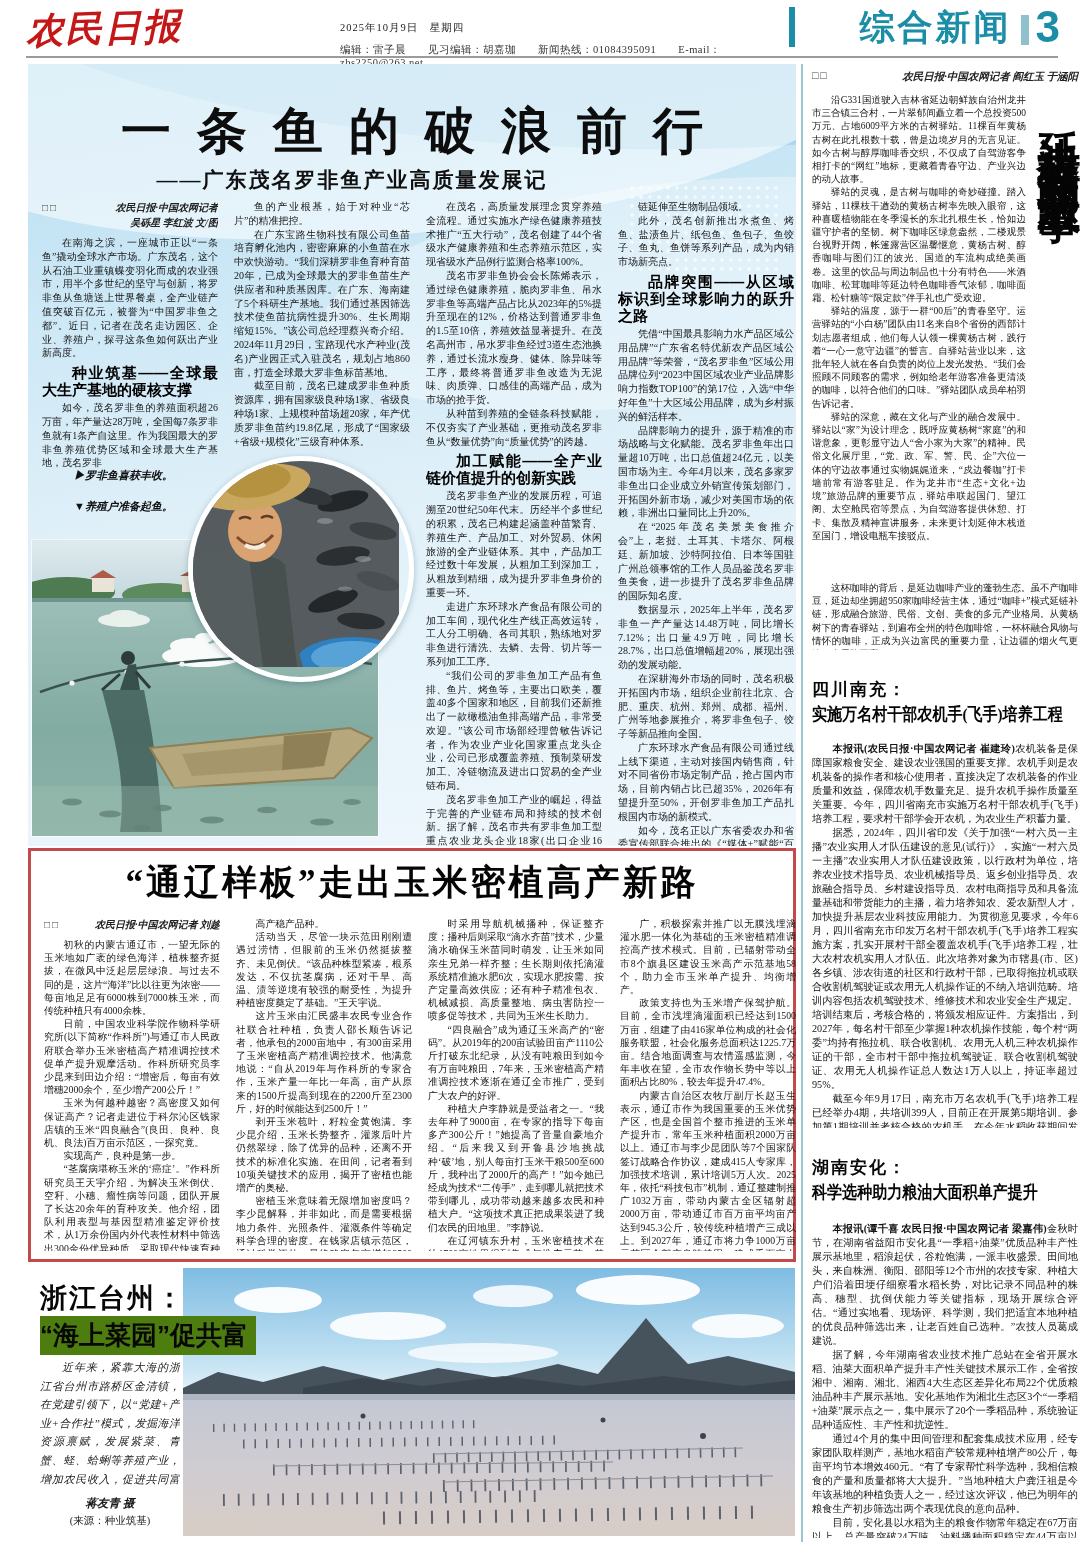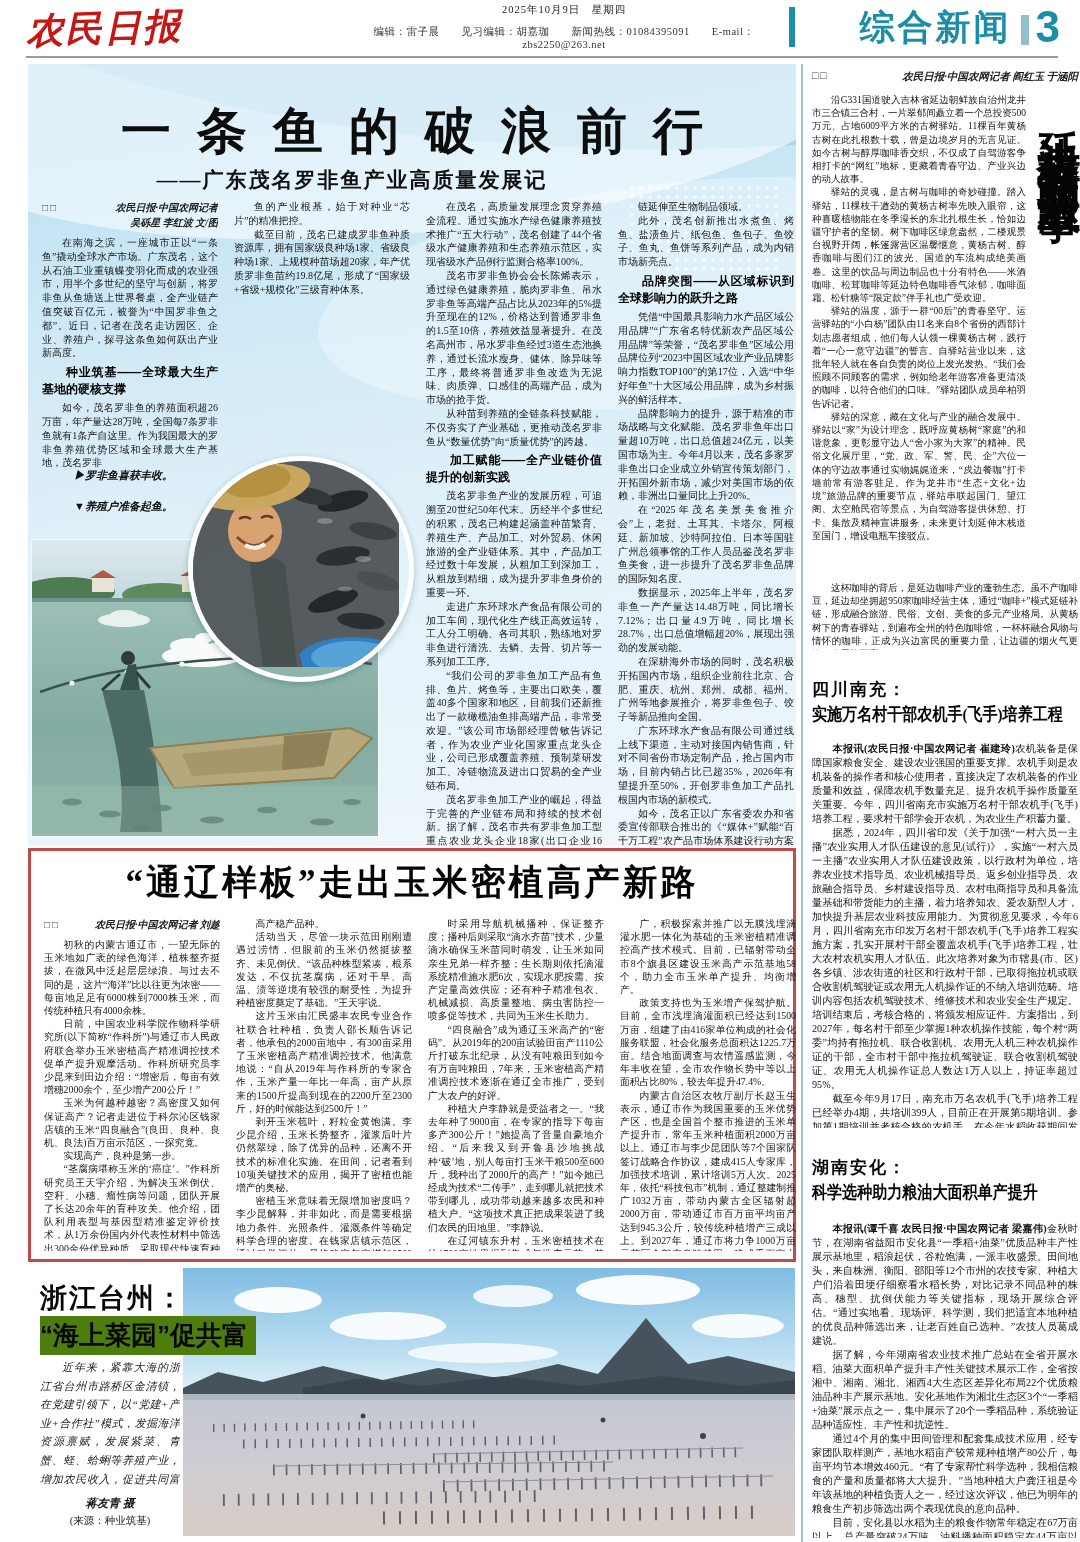--- a/index.html
+++ b/index.html
@@ -2,21 +2,21 @@
 <html><head>
 <meta charset="utf-8">
 <style>
   html,body{margin:0;padding:0;background:#f2f2f2}
   #page{position:relative;width:1080px;height:1542px;margin:0 auto;background:#ffffff;
         overflow:hidden;font-family:"Liberation Serif",serif;color:#1a1a1a}
   .abs{position:absolute}
   
   #brand{left:26px;top:4px;font-size:37px;font-weight:bold;font-style:italic;
          color:#c41818;transform:rotate(-2deg);letter-spacing:2px}
-  #head-meta{left:340px;top:3px;width:448px;text-align:center;color:#222}
+  #head-meta{left:340px;top:21px;width:448px;text-align:left;color:#222}
   #head-date{font-size:10.5px;margin-bottom:8px;letter-spacing:1px}
   #head-editors{font-size:10.5px;letter-spacing:.5px;color:#333}
   #head-bar{left:789px;top:7px;width:6px;height:40px;background:#1b8da6}
   #section-head{right:20px;top:2px;display:flex;align-items:center;
                 font-family:"Liberation Sans",sans-serif;font-weight:bold;color:#1b8da6}
   #section-name{font-size:35px;letter-spacing:3px}
   #section-sep{width:8px;height:30px;background:#8fc0cc;margin:6px 7px 0 9px}
   #section-page{font-size:44px}
   #head-rule{left:26px;top:56px;width:1032px;height:2px;background:#9b9b9b}
   
@@ -34,21 +34,21 @@
         letter-spacing:26px;text-indent:26px;white-space:nowrap}
   #fish-sub{left:16px;top:102px;width:616px;text-align:center;font-size:21px;font-weight:700;
         letter-spacing:2px;color:#101010}
   .fcol{position:absolute;top:136px;width:176px;font-size:10px;line-height:13.8px;
         text-align:justify;overflow:hidden;color:#151515}
   #fcol1{left:14px;height:276px}
   #fcol2{left:206px;height:258px}
   #fcol3{left:398px;height:646px}
   #fcol4{left:590px;height:646px}
   .fcol p,.ccol p,.rbody p{margin:0;text-indent:2em}
-  .sec-h{font-family:"Liberation Sans",sans-serif;font-weight:bold;font-size:12px;
+  .sec-h{font-family:"Liberation Sans",sans-serif;font-weight:bold;font-size:15px;
         line-height:17px;margin:4px 0 3px;text-indent:2em;color:#000}
   .byline{display:flex;justify-content:space-between;font-weight:bold;font-style:italic;
         margin-bottom:6px;font-size:10px;line-height:15px;color:#222}
   .byline .mark{font-style:normal;letter-spacing:2px;color:#444}
   .byline .names{text-align:right}
   #fish-caps{left:46px;top:404px;font-style:italic;font-weight:bold;font-size:11px;
         line-height:15px;color:#111}
   #fish-caps div{margin-bottom:16px}
   #pond-photo{left:4px;top:476px;width:346px;height:296px;box-shadow:0 0 0 1px rgba(255,255,255,.6)}
   #round-photo{left:160px;top:392px;width:216px;height:216px;border-radius:50%;overflow:hidden;
@@ -129,20 +129,21 @@
           <span>吴砾星 李红波 文/图</span>
         </span>
       </div>
       <p>在南海之滨，一座城市正以“一条鱼”撬动全球水产市场。广东茂名，这个从石油工业重镇蝶变羽化而成的农业强市，用半个多世纪的坚守与创新，将罗非鱼从鱼塘送上世界餐桌，全产业链产值突破百亿元，被誉为“中国罗非鱼之都”。近日，记者在茂名走访园区、企业、养殖户，探寻这条鱼如何跃出产业新高度。</p>
       <div class="sec-h">种业筑基——全球最大生产基地的硬核支撑</div>
       <p>如今，茂名罗非鱼的养殖面积超26万亩，年产量达28万吨，全国每7条罗非鱼就有1条产自这里。作为我国最大的罗非鱼养殖优势区域和全球最大生产基地，茂名罗非</p>
     </div>
 
     <div class="fcol" id="fcol2">
       <p>鱼的产业根基，始于对种业“芯片”的精准把控。</p>
+      <p>在广东宝路生物科技有限公司鱼苗培育孵化池内，密密麻麻的小鱼苗在水中欢快游动。“我们深耕罗非鱼育种育苗20年，已成为全球最大的罗非鱼苗生产供应者和种质基因库。在广东、海南建了5个科研生产基地。我们通过基因筛选技术使鱼苗抗病性提升30%、生长周期缩短15%。”该公司总经理蔡兴奇介绍。2024年11月29日，宝路现代水产种业(茂名)产业园正式入驻茂名，规划占地860亩，打造全球最大罗非鱼标苗基地。</p>
       <p>截至目前，茂名已建成罗非鱼种质资源库，拥有国家级良种场1家、省级良种场1家、上规模种苗场超20家，年产优质罗非鱼苗约19.8亿尾，形成了“国家级+省级+规模化”三级育种体系。</p>
     </div>
 
     <div class="fcol" id="fcol3">
       <p>在茂名，高质量发展理念贯穿养殖全流程。通过实施水产绿色健康养殖技术推广“五大行动”，茂名创建了44个省级水产健康养殖和生态养殖示范区，实现省级水产品例行监测合格率100%。</p>
       <p>茂名市罗非鱼协会会长陈烯表示，通过绿色健康养殖，脆肉罗非鱼、吊水罗非鱼等高端产品占比从2023年的5%提升至现在的12%，价格达到普通罗非鱼的1.5至10倍，养殖效益显著提升。在茂名高州市，吊水罗非鱼经过3道生态池换养，通过长流水瘦身、健体、除异味等工序，最终将普通罗非鱼改造为无泥味、肉质弹、口感佳的高端产品，成为市场的抢手货。</p>
       <p>从种苗到养殖的全链条科技赋能，不仅夯实了产业基础，更推动茂名罗非鱼从“数量优势”向“质量优势”的跨越。</p>
       <div class="sec-h">加工赋能——全产业链价值提升的创新实践</div>
       <p>茂名罗非鱼产业的发展历程，可追溯至20世纪50年代末。历经半个多世纪的积累，茂名已构建起涵盖种苗繁育、养殖生产、产品加工、对外贸易、休闲旅游的全产业链体系。其中，产品加工经过数十年发展，从粗加工到深加工，从粗放到精细，成为提升罗非鱼身价的重要一环。</p>
       <p>走进广东环球水产食品有限公司的加工车间，现代化生产线正高效运转，工人分工明确、各司其职，熟练地对罗非鱼进行清洗、去鳞、去骨、切片等一系列加工工序。</p>

